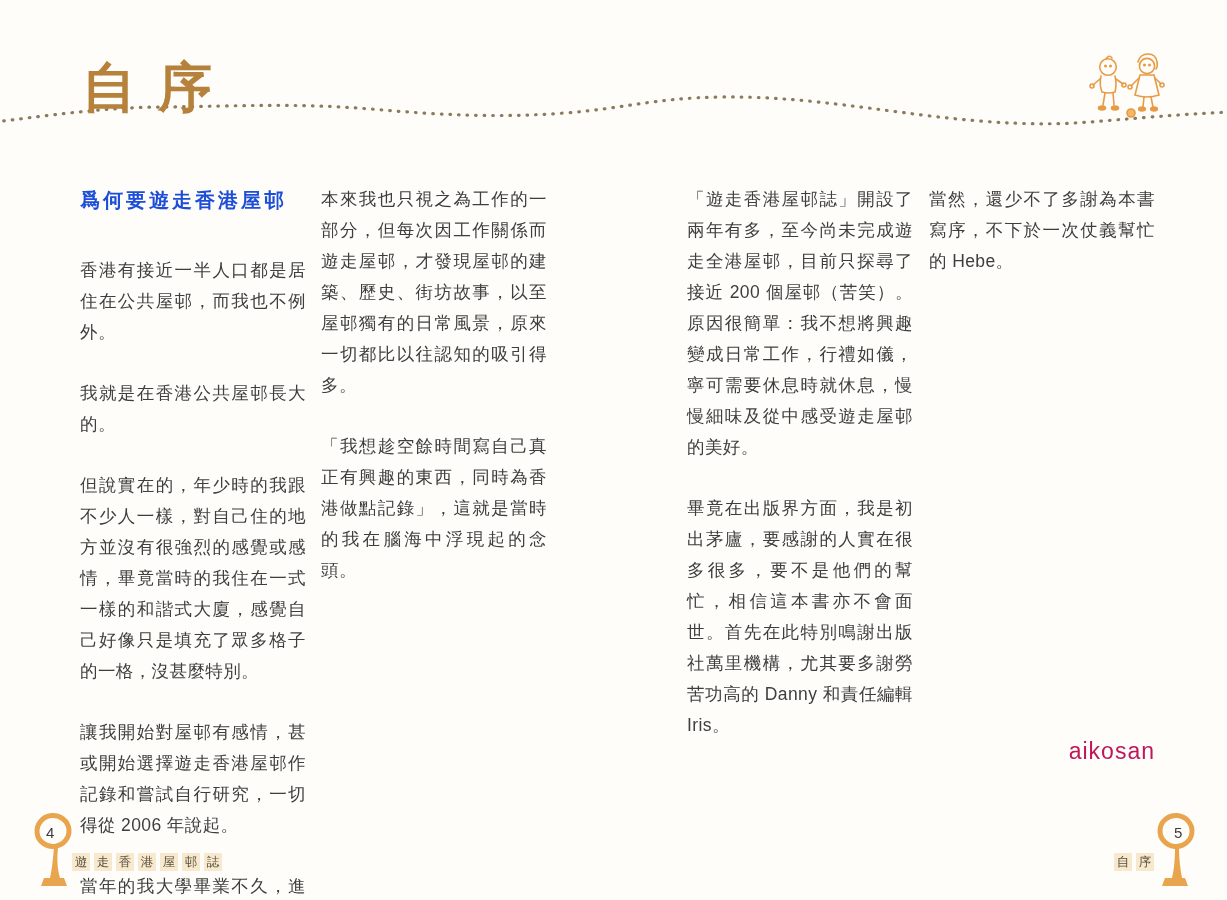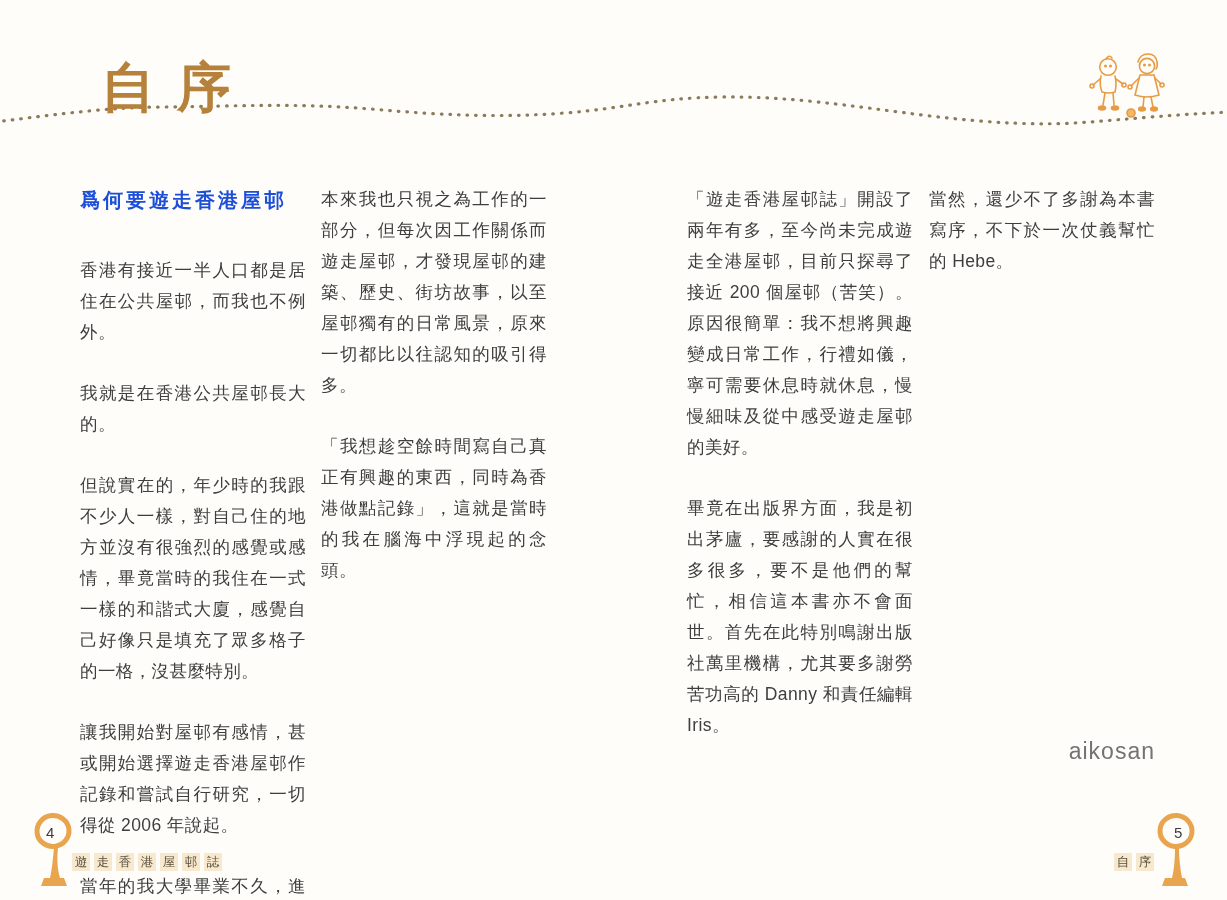--- a/index.html
+++ b/index.html
@@ -9,42 +9,41 @@
     background:#fffdf9;
     overflow:hidden;
     font-family:"Liberation Sans","DejaVu Sans",sans-serif;
   }
   .page-title{
     position:absolute;left:82px;top:52px;
     font-family:"Liberation Serif","DejaVu Serif",serif;
     font-size:54px;font-weight:bold;
     color:#b5813b;letter-spacing:22px;
     white-space:nowrap;
-    margin-left:19px;
   }
   .dotted-line{position:absolute;left:0;top:0;width:1227px;height:170px;pointer-events:none;}
   .kids{position:absolute;left:1086px;top:52px;width:88px;height:70px;}
   .col{
     position:absolute;width:226px;
     font-size:17.5px;line-height:31px;color:#3e3e3e;
     text-align:justify;letter-spacing:0.4px;
   }
   .col p{margin:0 0 30px 0;}
   .col-1{left:80px;top:186px;}
   .col-2{left:321px;top:184px;}
   .col-3{left:687px;top:184px;}
   .col-4{left:929px;top:184px;}
   .col-heading{
     font-family:Liberation Mono, monospace;
     font-size:20px;font-weight:bold;color:#1d4ed8;
     letter-spacing:3px;margin:0 0 38px 0;white-space:nowrap;
   }
   .signature{
     position:absolute;left:929px;top:738px;width:226px;
-    text-align:right;font-size:23px;color:#737373;letter-spacing:1px;
+    text-align:right;font-size:23px;color:#be185d;letter-spacing:1px;
   }
   .lamp{position:absolute;width:44px;height:78px;}
   .lamp-left{left:32px;top:812px;}
   .lamp-right{left:1154px;top:812px;}
   .lamp-number{
     position:absolute;font-size:15px;color:#3c3c3c;
     font-weight:normal;
   }
   .lamp-number-left{left:46px;top:824px;}
   .lamp-number-right{left:1174px;top:824px;}

